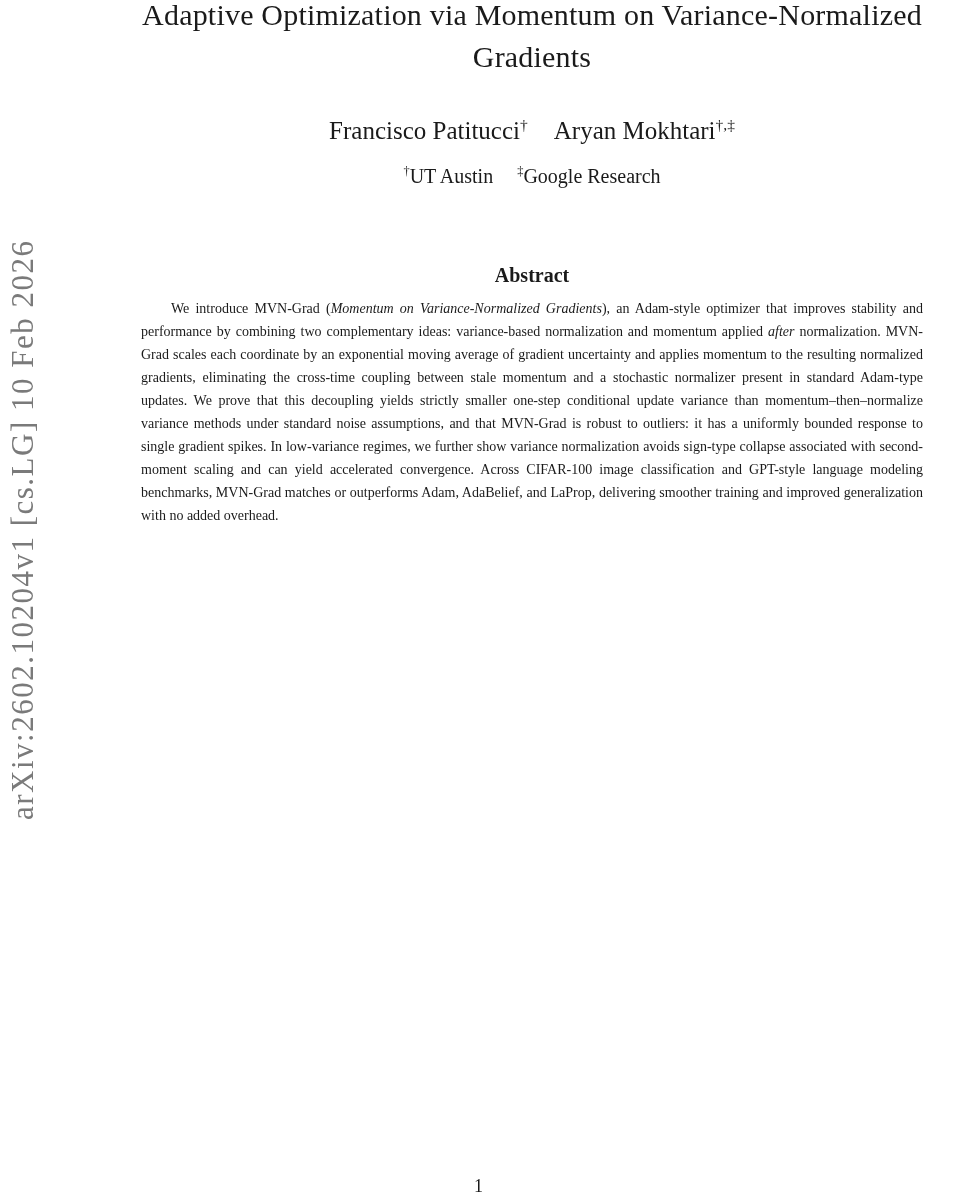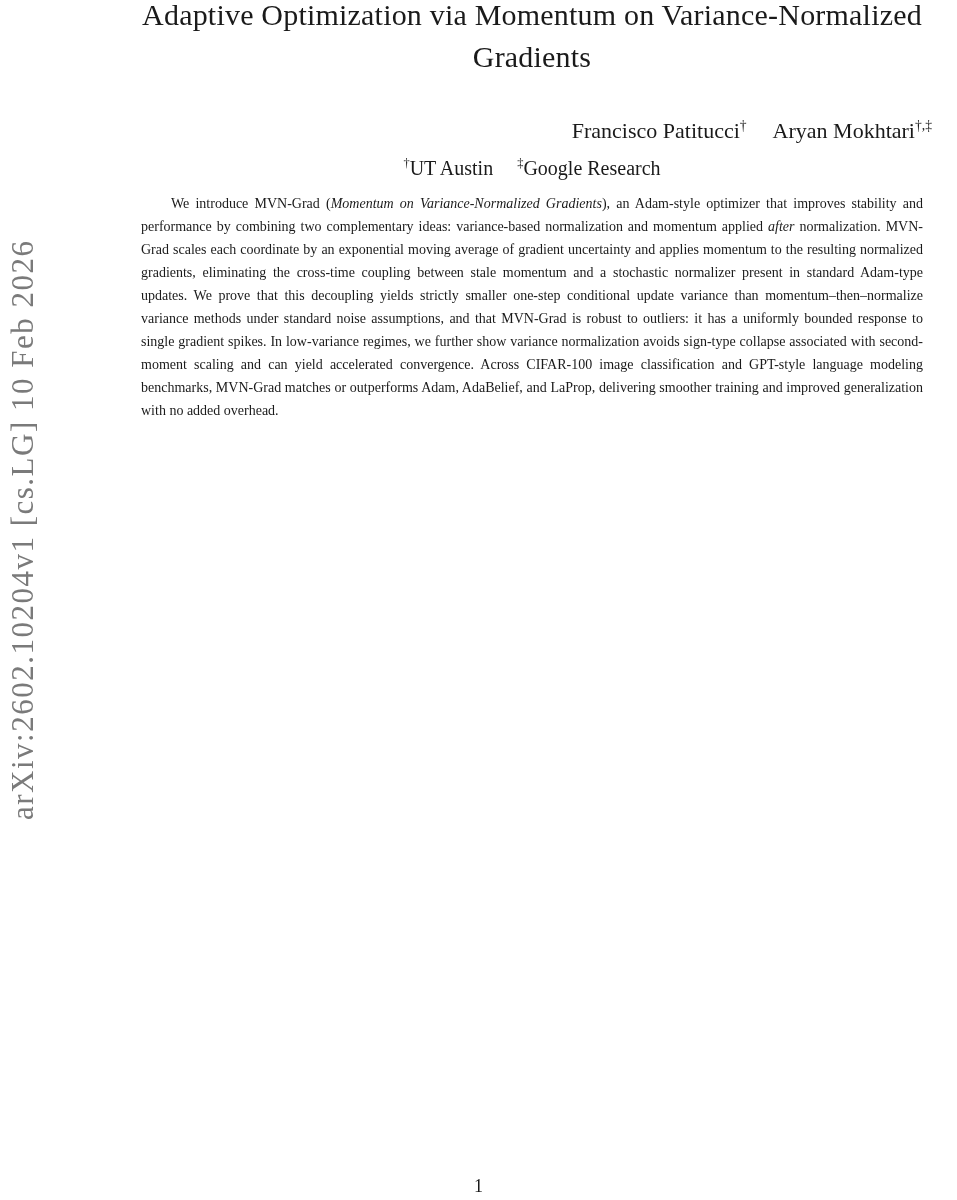--- a/index.html
+++ b/index.html
@@ -44,33 +44,33 @@
   .paper-title {
     margin-top: -6px;
     font-size: 30px;
     font-weight: 500;
     line-height: 42px;
     text-align: center;
     letter-spacing: 0.2px;
   }
   .authors-line {
     margin-top: 38px;
-    font-size: 22px;
+    font-size: 25px;
     line-height: 30px;
-    text-align: right;
+    text-align: center;
   }
   .author { white-space: nowrap; }
   .author + .author { margin-left: 26px; }
   sup {
     font-size: 62%;
     vertical-align: super;
     line-height: 0;
   }
   .affiliations-line {
-    margin-top: 9px;
+    margin-top: 17px;
     font-size: 20px;
     line-height: 27px;
     text-align: center;
     font-family: Liberation Serif, serif;
   }
   .affiliation { white-space: nowrap; }
   .affiliation + .affiliation { margin-left: 24px; }
   .abstract-heading {
     margin-top: 74px;
     font-size: 20px;
@@ -107,20 +107,21 @@
     <h1 class="paper-title">Adaptive Optimization via Momentum on Variance-Normalized Gradients</h1>
 
     <div class="authors-line">
       <span class="author"><span>Francisco Patitucci</span><sup>†</sup></span><span class="author"><span>Aryan Mokhtari</span><sup>†,‡</sup></span>
     </div>
 
     <div class="affiliations-line">
       <span class="affiliation"><sup>†</sup><span>UT Austin</span></span><span class="affiliation"><sup>‡</sup><span>Google Research</span></span>
     </div>
 
+    <div class="abstract-heading">Abstract</div>
 
     <p class="abstract-body">We introduce MVN-Grad (<i>Momentum on Variance-Normalized Gradients</i>), an Adam-style optimizer that improves stability and performance by combining two complementary ideas: variance-based normalization and momentum applied <i>after</i> normalization. MVN-Grad scales each coordinate by an exponential moving average of gradient uncertainty and applies momentum to the resulting normalized gradients, eliminating the cross-time coupling between stale momentum and a stochastic normalizer present in standard Adam-type updates. We prove that this decoupling yields strictly smaller one-step conditional update variance than momentum–then–normalize variance methods under standard noise assumptions, and that MVN-Grad is robust to outliers: it has a uniformly bounded response to single gradient spikes. In low-variance regimes, we further show variance normalization avoids sign-type collapse associated with second-moment scaling and can yield accelerated convergence. Across CIFAR-100 image classification and GPT-style language modeling benchmarks, MVN-Grad matches or outperforms Adam, AdaBelief, and LaProp, delivering smoother training and improved generalization with no added overhead.</p>
 
   </div>
 
   <div class="page-number">1</div>
 
 </div>
 
 </body></html>

